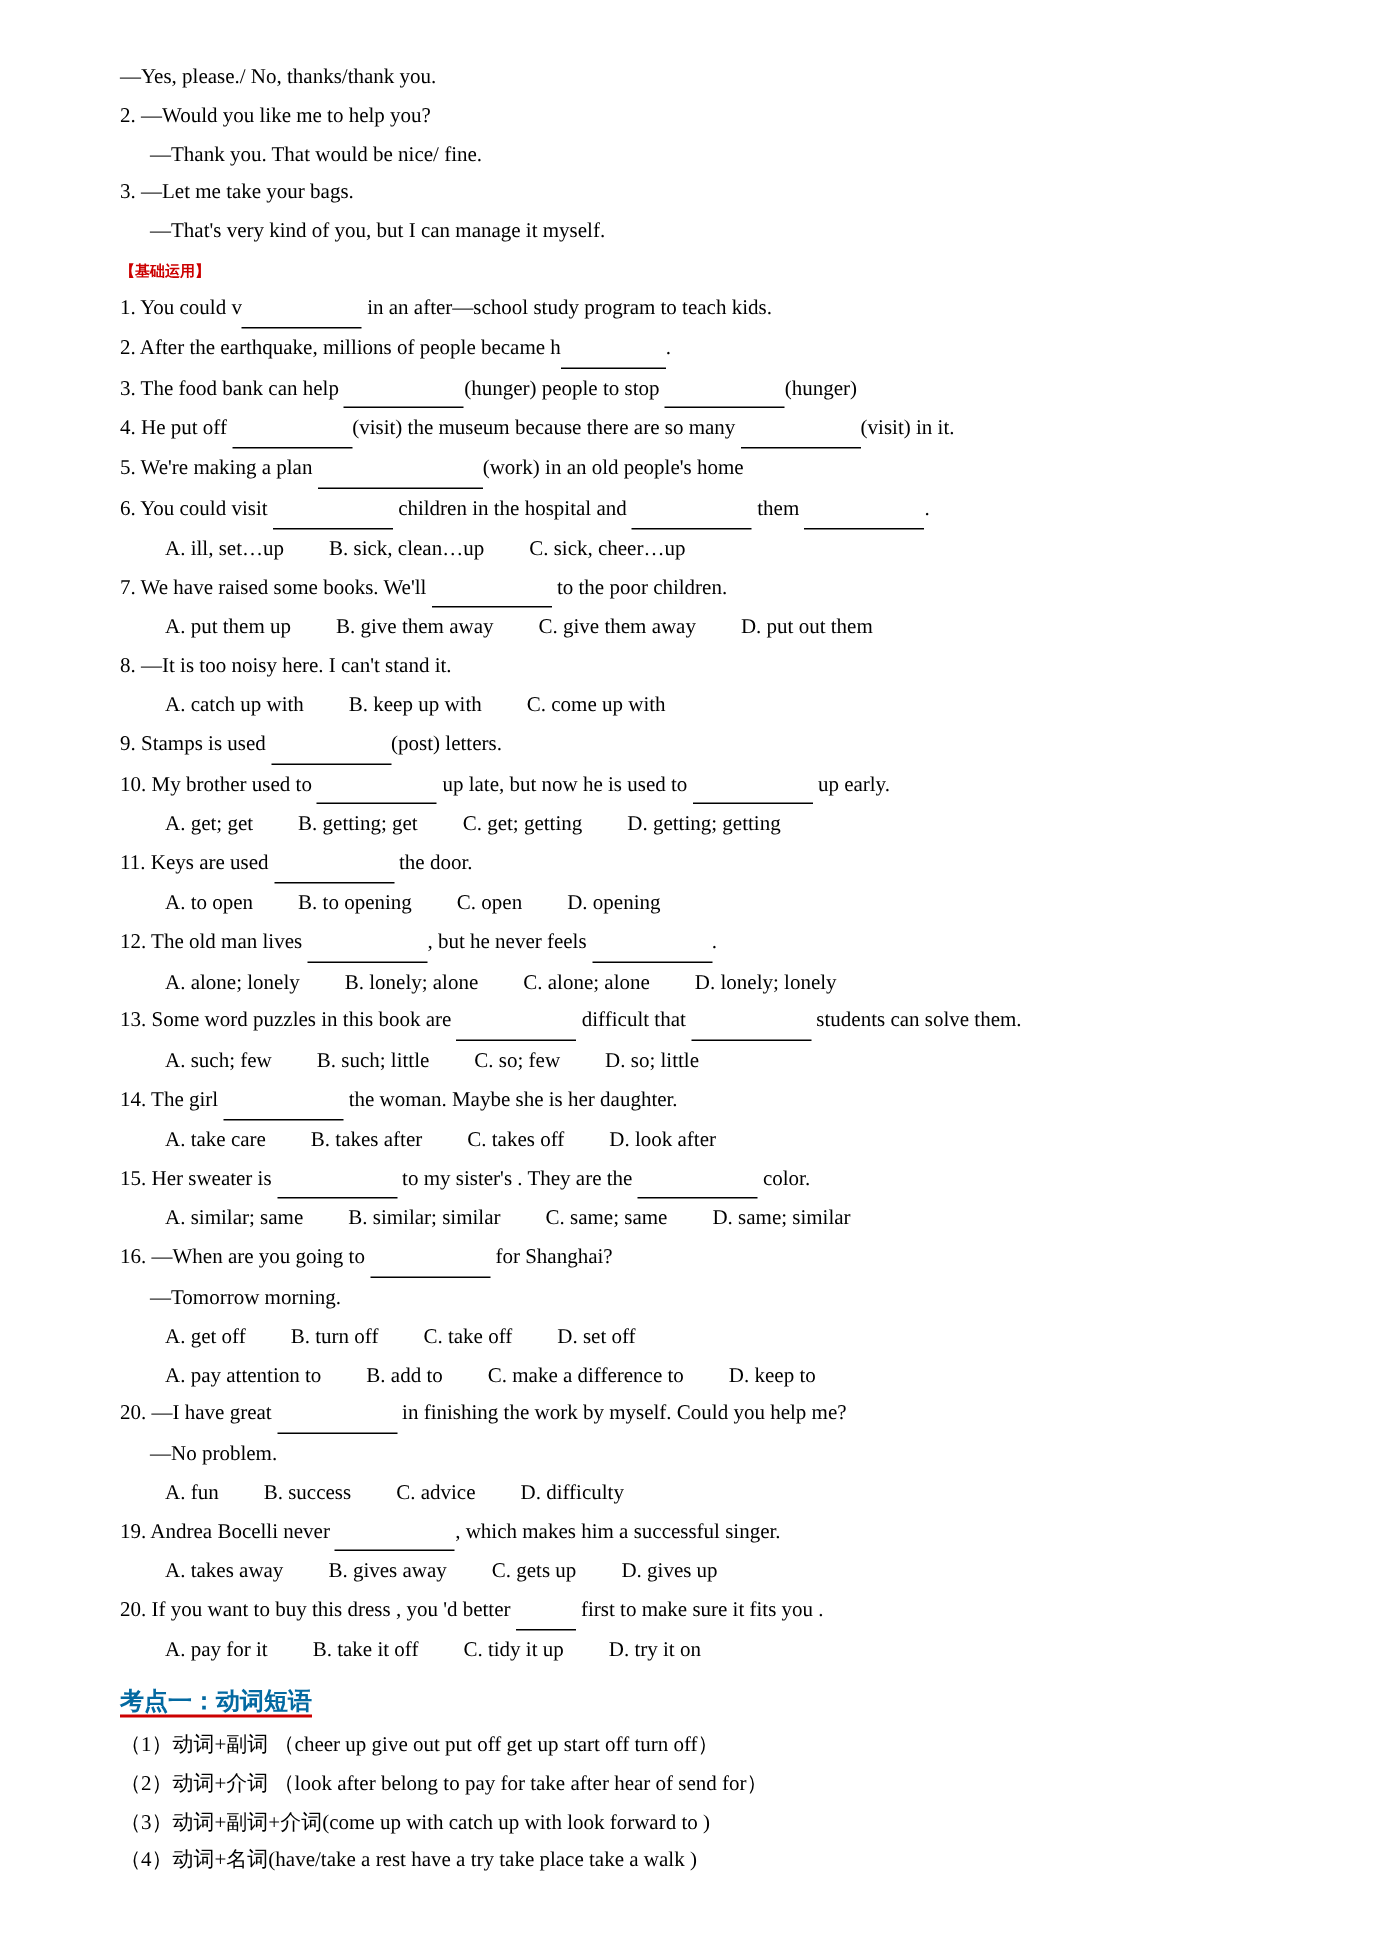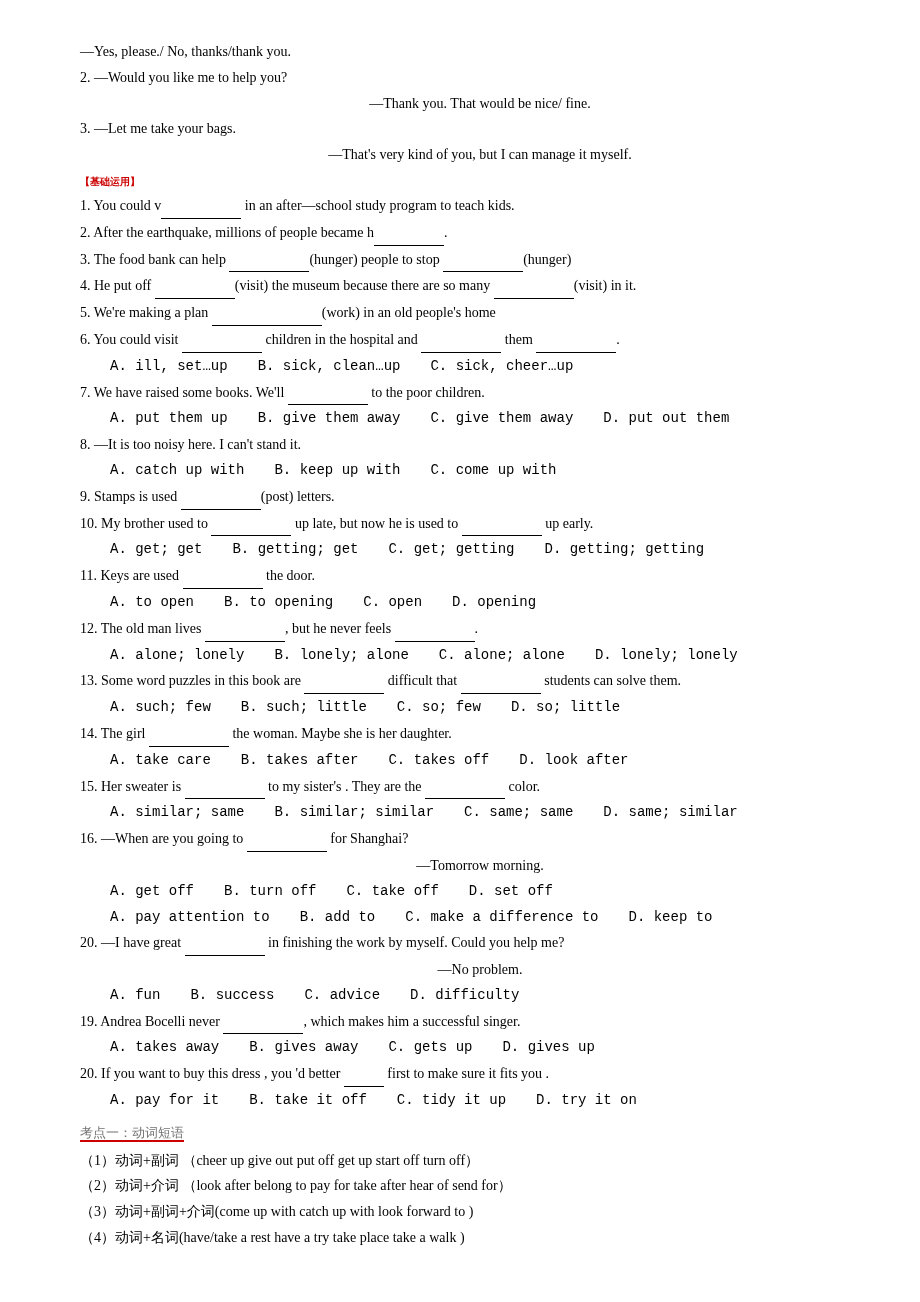--- a/index.html
+++ b/index.html
@@ -11,45 +11,43 @@
       width: 920px;
       min-height: 1302px;
       padding: 40px 60px 40px 80px;
       line-height: 1.7;
     }
     .line {
       margin-bottom: 2px;
     }
     .indent {
       padding-left: 20px;
-      text-align: center;
     }
     .options-line {
       padding-left: 30px;
       margin-bottom: 2px;
       display: flex;
       gap: 30px;
       flex-wrap: wrap;
-      font-family: Liberation Mono, monospace;
     }
     .underline {
       display: inline-block;
       border-bottom: 1px solid #000;
       min-width: 80px;
     }
     .section-title {
       color: #cc0000;
       font-weight: bold;
       margin: 6px 0 4px 0;
       font-size: 10px;
     }
     .kaodian {
-      color: #737373;
-      font-weight: normal;
-      font-size: 13px;
+      color: #0369a1;
+      font-weight: bold;
+      font-size: 16px;
       border-bottom: 2px solid #cc0000;
       display: inline;
     }
     .kaodian-line {
       margin: 8px 0 4px 0;
     }
   </style>
 </head>
 <body>
 

